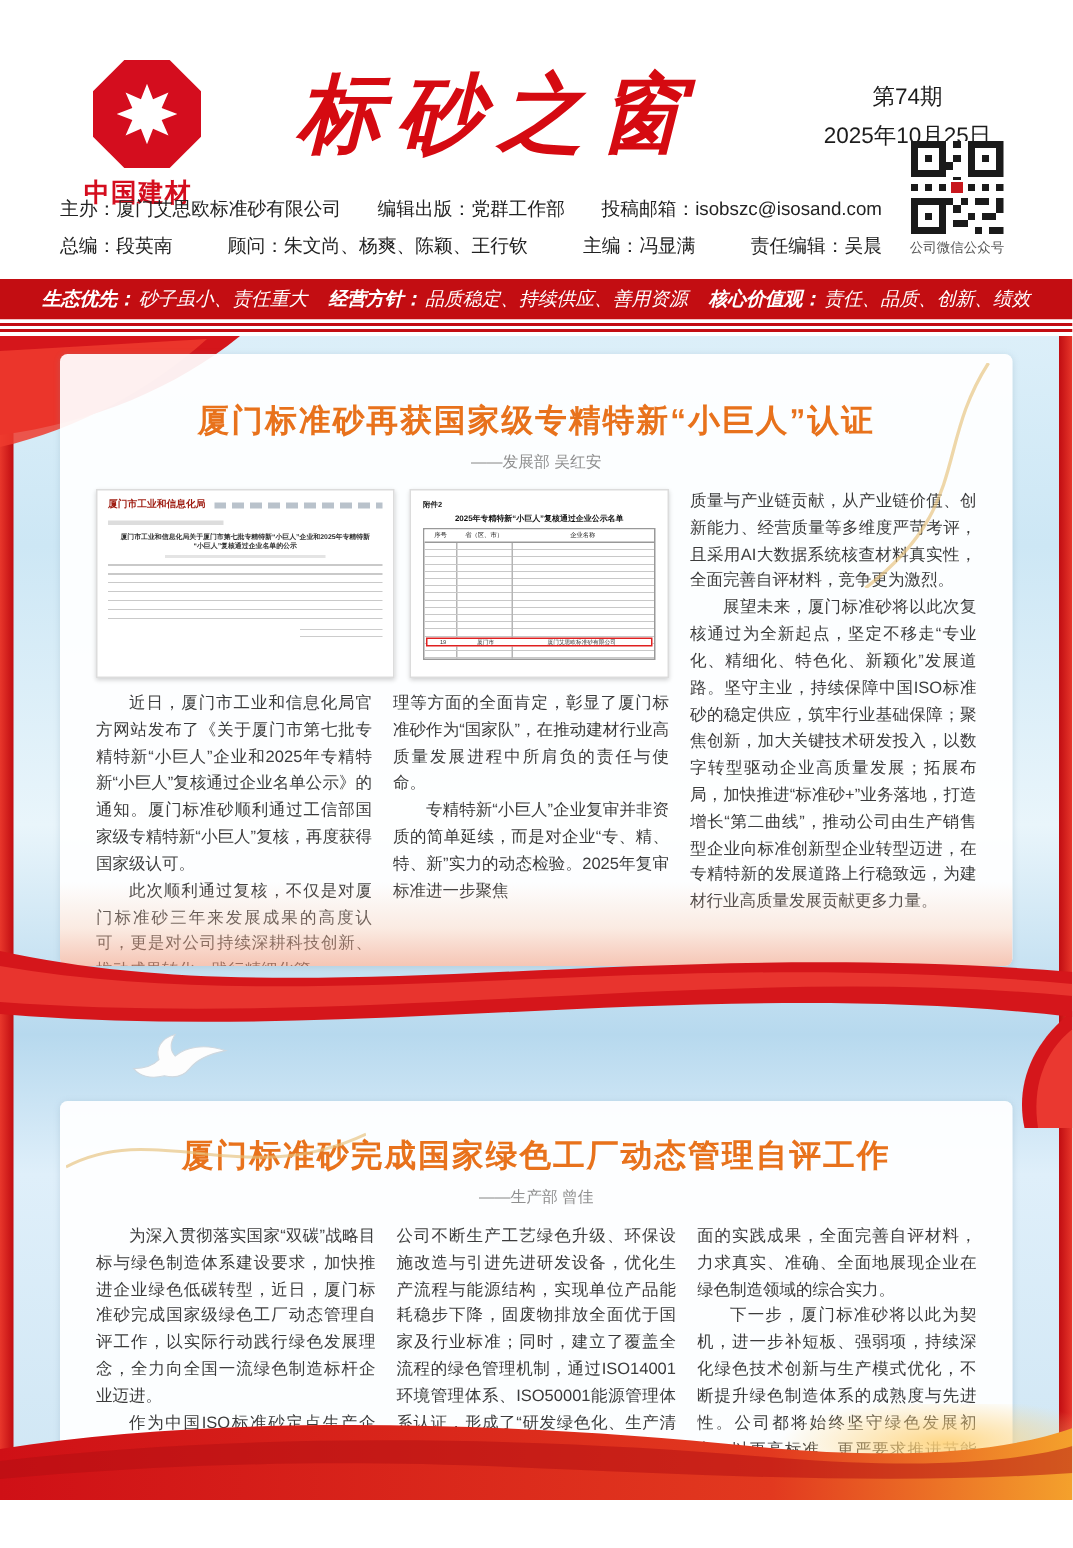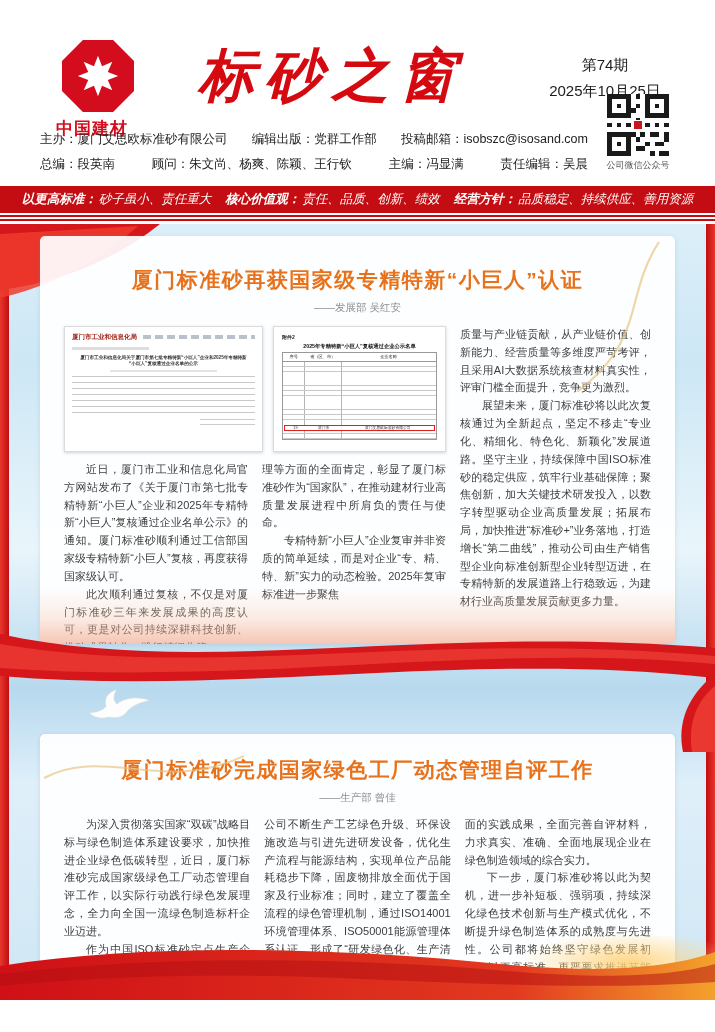--- a/index.html
+++ b/index.html
@@ -129,23 +129,23 @@
       <div class="info-row">
         <span>总编：段英南</span>
         <span>顾问：朱文尚、杨爽、陈颖、王行钦</span>
         <span>主编：冯显满</span>
         <span>责任编辑：吴晨</span>
       </div>
     </div>
   </header>
 
   <div class="slogan">
-    <span><span class="lab">以更高标准：</span><span>砂子虽小、责任重大</span></span>
+    <span><span class="lab">生态优先：</span><span>砂子虽小、责任重大</span></span>
+    <span><span class="lab">经营方针：</span><span>品质稳定、持续供应、善用资源</span></span>
     <span><span class="lab">核心价值观：</span><span>责任、品质、创新、绩效</span></span>
-    <span><span class="lab">经营方针：</span><span>品质稳定、持续供应、善用资源</span></span>
   </div>
   <div class="stripes"></div>
 
   <div class="sky">
     <div class="edge l"></div>
     <div class="edge r"></div>
 
     <svg class="ribbon-tl" viewBox="0 0 250 96">
       <path d="M0,0 L160,0 C118,34 62,58 0,66 Z" fill="#d5161b"></path>
       <path d="M0,10 L138,2 C100,36 52,62 0,74 Z" fill="#ee3b2e" opacity="0.85"></path>
@@ -196,21 +196,21 @@
               <p class="ind">近日，厦门市工业和信息化局官方网站发布了《关于厦门市第七批专精特新“小巨人”企业和2025年专精特新“小巨人”复核通过企业名单公示》的通知。厦门标准砂顺利通过工信部国家级专精特新“小巨人”复核，再度获得国家级认可。</p>
               <p class="ind">此次顺利通过复核，不仅是对厦门标准砂三年来发展成果的高度认可，更是对公司持续深耕科技创新、推动成果转化、践行精细化管</p>
             </div>
             <div class="col">
               <p>理等方面的全面肯定，彰显了厦门标准砂作为“国家队”，在推动建材行业高质量发展进程中所肩负的责任与使命。</p>
               <p class="ind">专精特新“小巨人”企业复审并非资质的简单延续，而是对企业“专、精、特、新”实力的动态检验。2025年复审标准进一步聚焦</p>
             </div>
           </div>
         </div>
         <div class="a1-right">
-          <p>质量与产业链贡献，从产业链价值、创新能力、经营质量等多维度严苛考评，且采用AI大数据系统核查材料真实性，评审门槛全面提升，竞争更为激烈。</p>
+          <p>质量与产业链贡献，从产业链价值、创新能力、经营质量等多维度严苛考评，且采用AI大数据系统核查材料真实性，全面完善自评材料，竞争更为激烈。</p>
           <p class="ind">展望未来，厦门标准砂将以此次复核通过为全新起点，坚定不移走“专业化、精细化、特色化、新颖化”发展道路。坚守主业，持续保障中国ISO标准砂的稳定供应，筑牢行业基础保障；聚焦创新，加大关键技术研发投入，以数字转型驱动企业高质量发展；拓展布局，加快推进“标准砂+”业务落地，打造增长“第二曲线”，推动公司由生产销售型企业向标准创新型企业转型迈进，在专精特新的发展道路上行稳致远，为建材行业高质量发展贡献更多力量。</p>
         </div>
       </div>
     </section>
 
     <svg class="silk1" viewBox="0 0 715 60" preserveAspectRatio="none">
       <path d="M0,0 C200,44 420,-10 715,14 L715,44 C470,16 240,62 0,42 Z" fill="#d5161b"></path>
       <path d="M0,10 C210,46 430,-4 715,22 L715,30 C480,8 250,52 0,34 Z" fill="#ef4136" opacity="0.7"></path>
     </svg>
 

